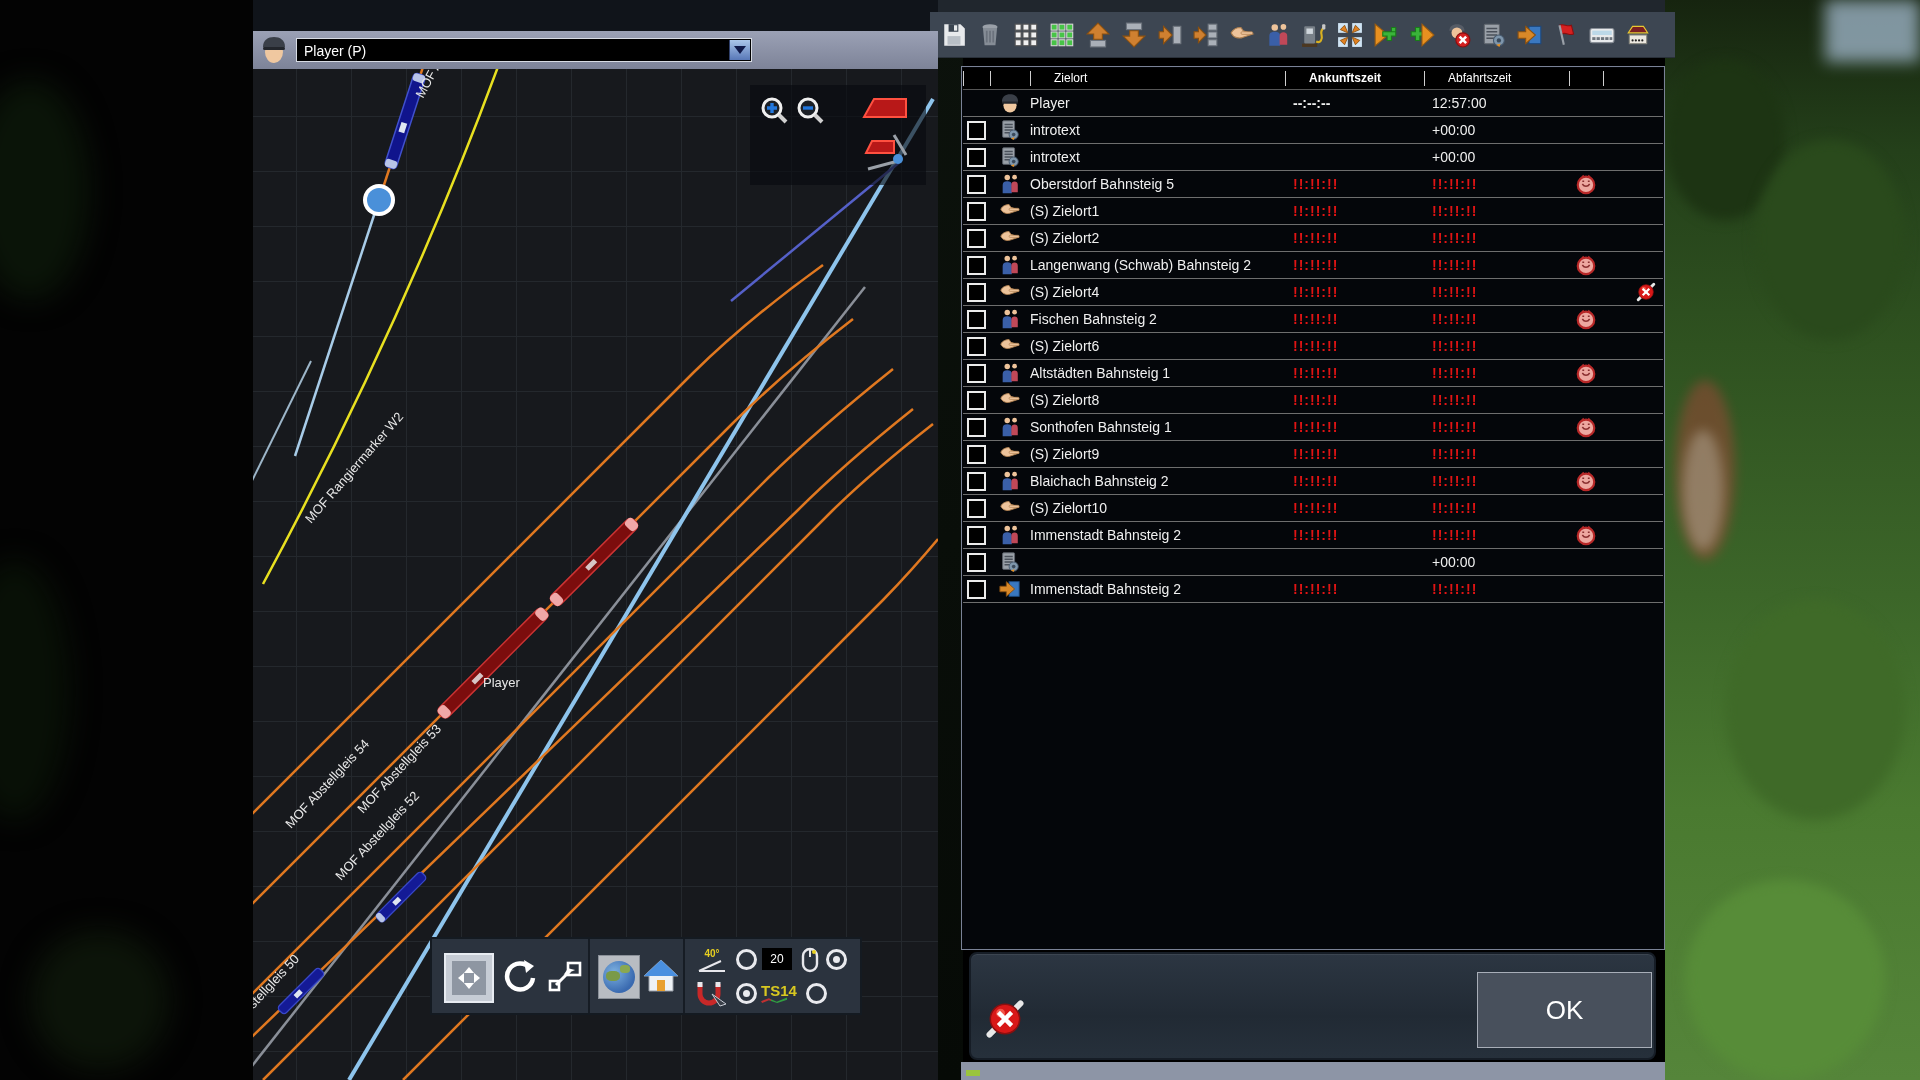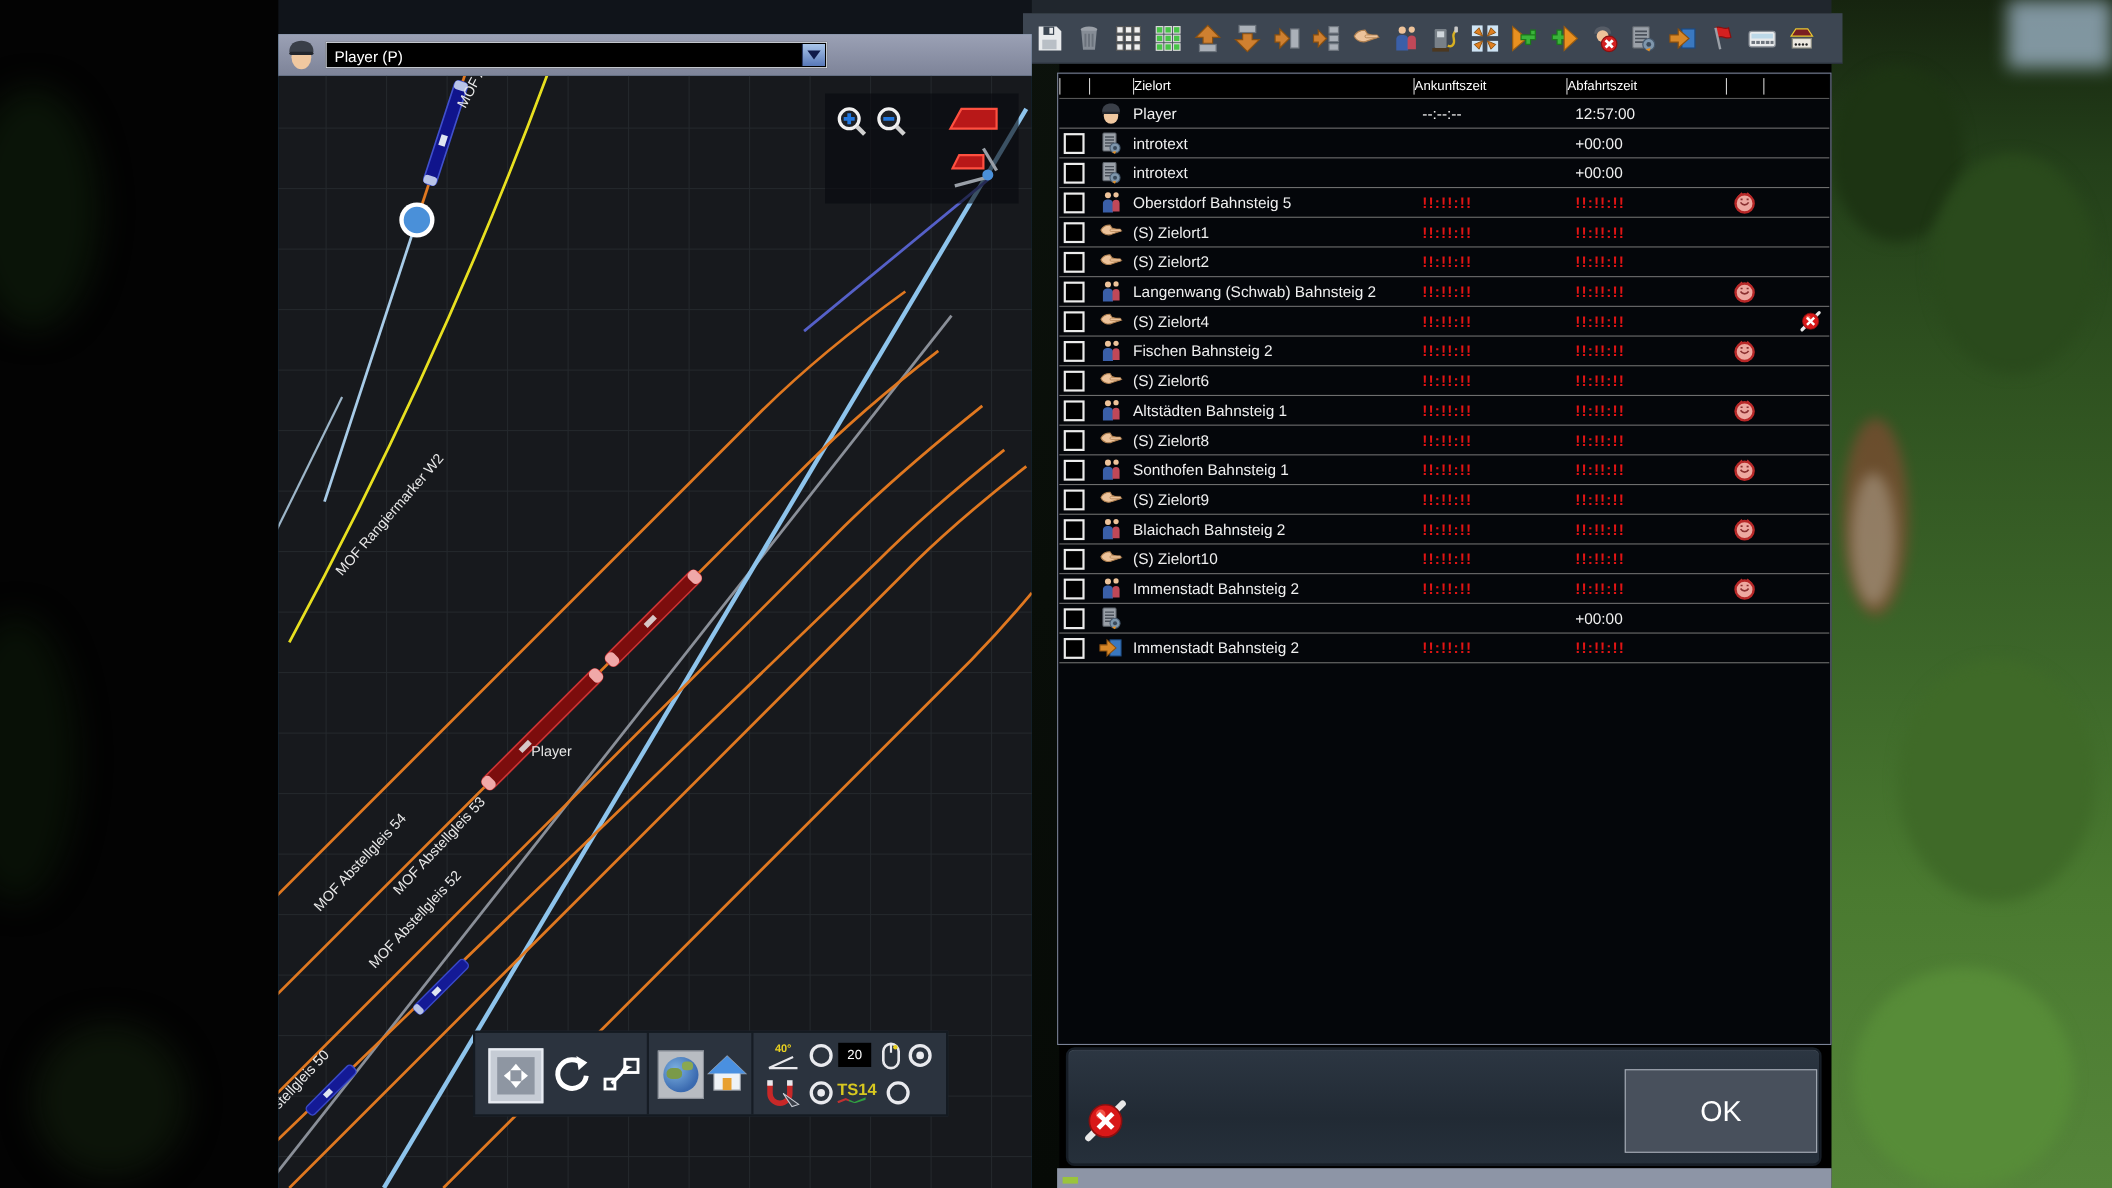--- a/index.html
+++ b/index.html
@@ -17,21 +17,21 @@
   .bg-right .blob{position:absolute;border-radius:50%;filter:blur(6px);}
   .sky-patch{position:absolute;left:160px;top:0;width:95px;height:62px;background:#93a9b9;filter:blur(8px);opacity:.85;}
 
   
   .top-toolbar{left:930px;top:12px;width:745px;height:46px;background:#3d4652;border-bottom:1px solid #2a313a;
     display:flex;align-items:center;gap:9px;padding:0 10px;box-sizing:border-box;}
   .tb-icon{width:27px;height:27px;flex:0 0 27px;display:flex;align-items:center;justify-content:center;}
   .tb-icon svg{width:26px;height:26px;}
 
   
-  .map-window{left:253px;top:31px;width:685px;height:1049px;background:#0c4a6e;}
+  .map-window{left:253px;top:31px;width:685px;height:1049px;background:#a21caf;}
   .map-header{position:absolute;left:0;top:0;width:685px;height:38px;
     background:linear-gradient(#9ba1b5,#7d8398);border-bottom:1px solid #5a6072;}
   .driver-ico{position:absolute;left:8px;top:4px;width:26px;height:30px;}
   .consist-dd{position:absolute;left:43px;top:7px;width:456px;height:24px;background:#000;
     border:1px solid #d8dce4;color:#fff;font-size:14px;line-height:24px;padding-left:7px;box-sizing:border-box;}
   .dd-btn{position:absolute;right:1px;top:1px;width:20px;height:20px;
     background:linear-gradient(#aac6ea,#5878b8);border-left:1px solid #30406a;
     display:flex;align-items:center;justify-content:center;}
   .dd-btn .tri{width:0;height:0;border-left:6px solid transparent;border-right:6px solid transparent;border-top:8px solid #101a4a;}
   .map-area{position:absolute;left:0;top:38px;width:685px;height:1011px;overflow:hidden;background:#17191d;
@@ -52,26 +52,26 @@
   .num-box{background:#000;color:#fff;font-size:12px;width:30px;height:22px;display:flex;align-items:center;justify-content:center;}
   .ts14{color:#d8c820;font-weight:bold;font-size:15px;line-height:11px;text-align:center;}
   .ts14 .zig{display:block;width:26px;height:6px;margin-top:1px;
     background:linear-gradient(90deg,#c03030 0 40%,#30a040 40% 100%);clip-path:polygon(0 70%,30% 20%,60% 80%,100% 10%,100% 45%,62% 100%,30% 55%,4% 100%);}
   .deg30{color:#e8d020;font-size:10px;font-weight:bold;}
 
   
   .right-window{left:961px;top:66px;width:704px;height:884px;background:#04060a;border:1px solid #7a8296;box-sizing:border-box;}
   .tt-table{position:absolute;left:1px;top:1px;width:700px;}
   .tt-header{display:flex;height:21px;background:#000;color:#fff;font-size:12px;align-items:center;border-bottom:1px solid #555;}
-  .tt-header .hc{height:15px;line-height:15px;border-left:1px solid #cfcfcf;padding-left:0;box-sizing:border-box;}
+  .tt-header .hc{height:15px;line-height:15px;border-left:1px solid #cfcfcf;padding-left:23px;box-sizing:border-box;}
   .tt-rows .row{display:flex;height:26px;align-items:center;border-bottom:1px solid #6e6e6e;color:#f0f0f0;font-size:14px;}
   .c-chk{width:27px;flex:0 0 27px;display:flex;align-items:center;justify-content:center;}
   .c-ico{width:40px;flex:0 0 40px;display:flex;align-items:center;justify-content:center;}
   .c-name{width:255px;flex:0 0 255px;white-space:nowrap;overflow:hidden;}
-  .c-ank{width:139px;flex:0 0 139px;padding-left:8px;box-sizing:border-box;}
+  .c-ank{width:139px;flex:0 0 139px;padding-left:8px;box-sizing:border-box;font-weight:bold;}
   .c-abf{width:145px;flex:0 0 145px;padding-left:8px;box-sizing:border-box;}
   .c-clk{width:34px;flex:0 0 34px;display:flex;align-items:center;justify-content:center;}
   .c-x{width:56px;flex:0 0 56px;display:flex;align-items:center;justify-content:flex-end;padding-right:2px;box-sizing:border-box;}
   .red{color:#e01414;font-weight:bold;letter-spacing:1px;}
   .checkbox{width:15px;height:15px;border:2px solid #ececec;background:#000;}
   .rico{width:22px;height:22px;}
 
   
   .bottom-bar{left:969px;top:952px;width:687px;height:108px;border-radius:8px;
     background:linear-gradient(#2c3642,#212a34 60%,#26303b);border:2px solid #161d26;box-sizing:border-box;

